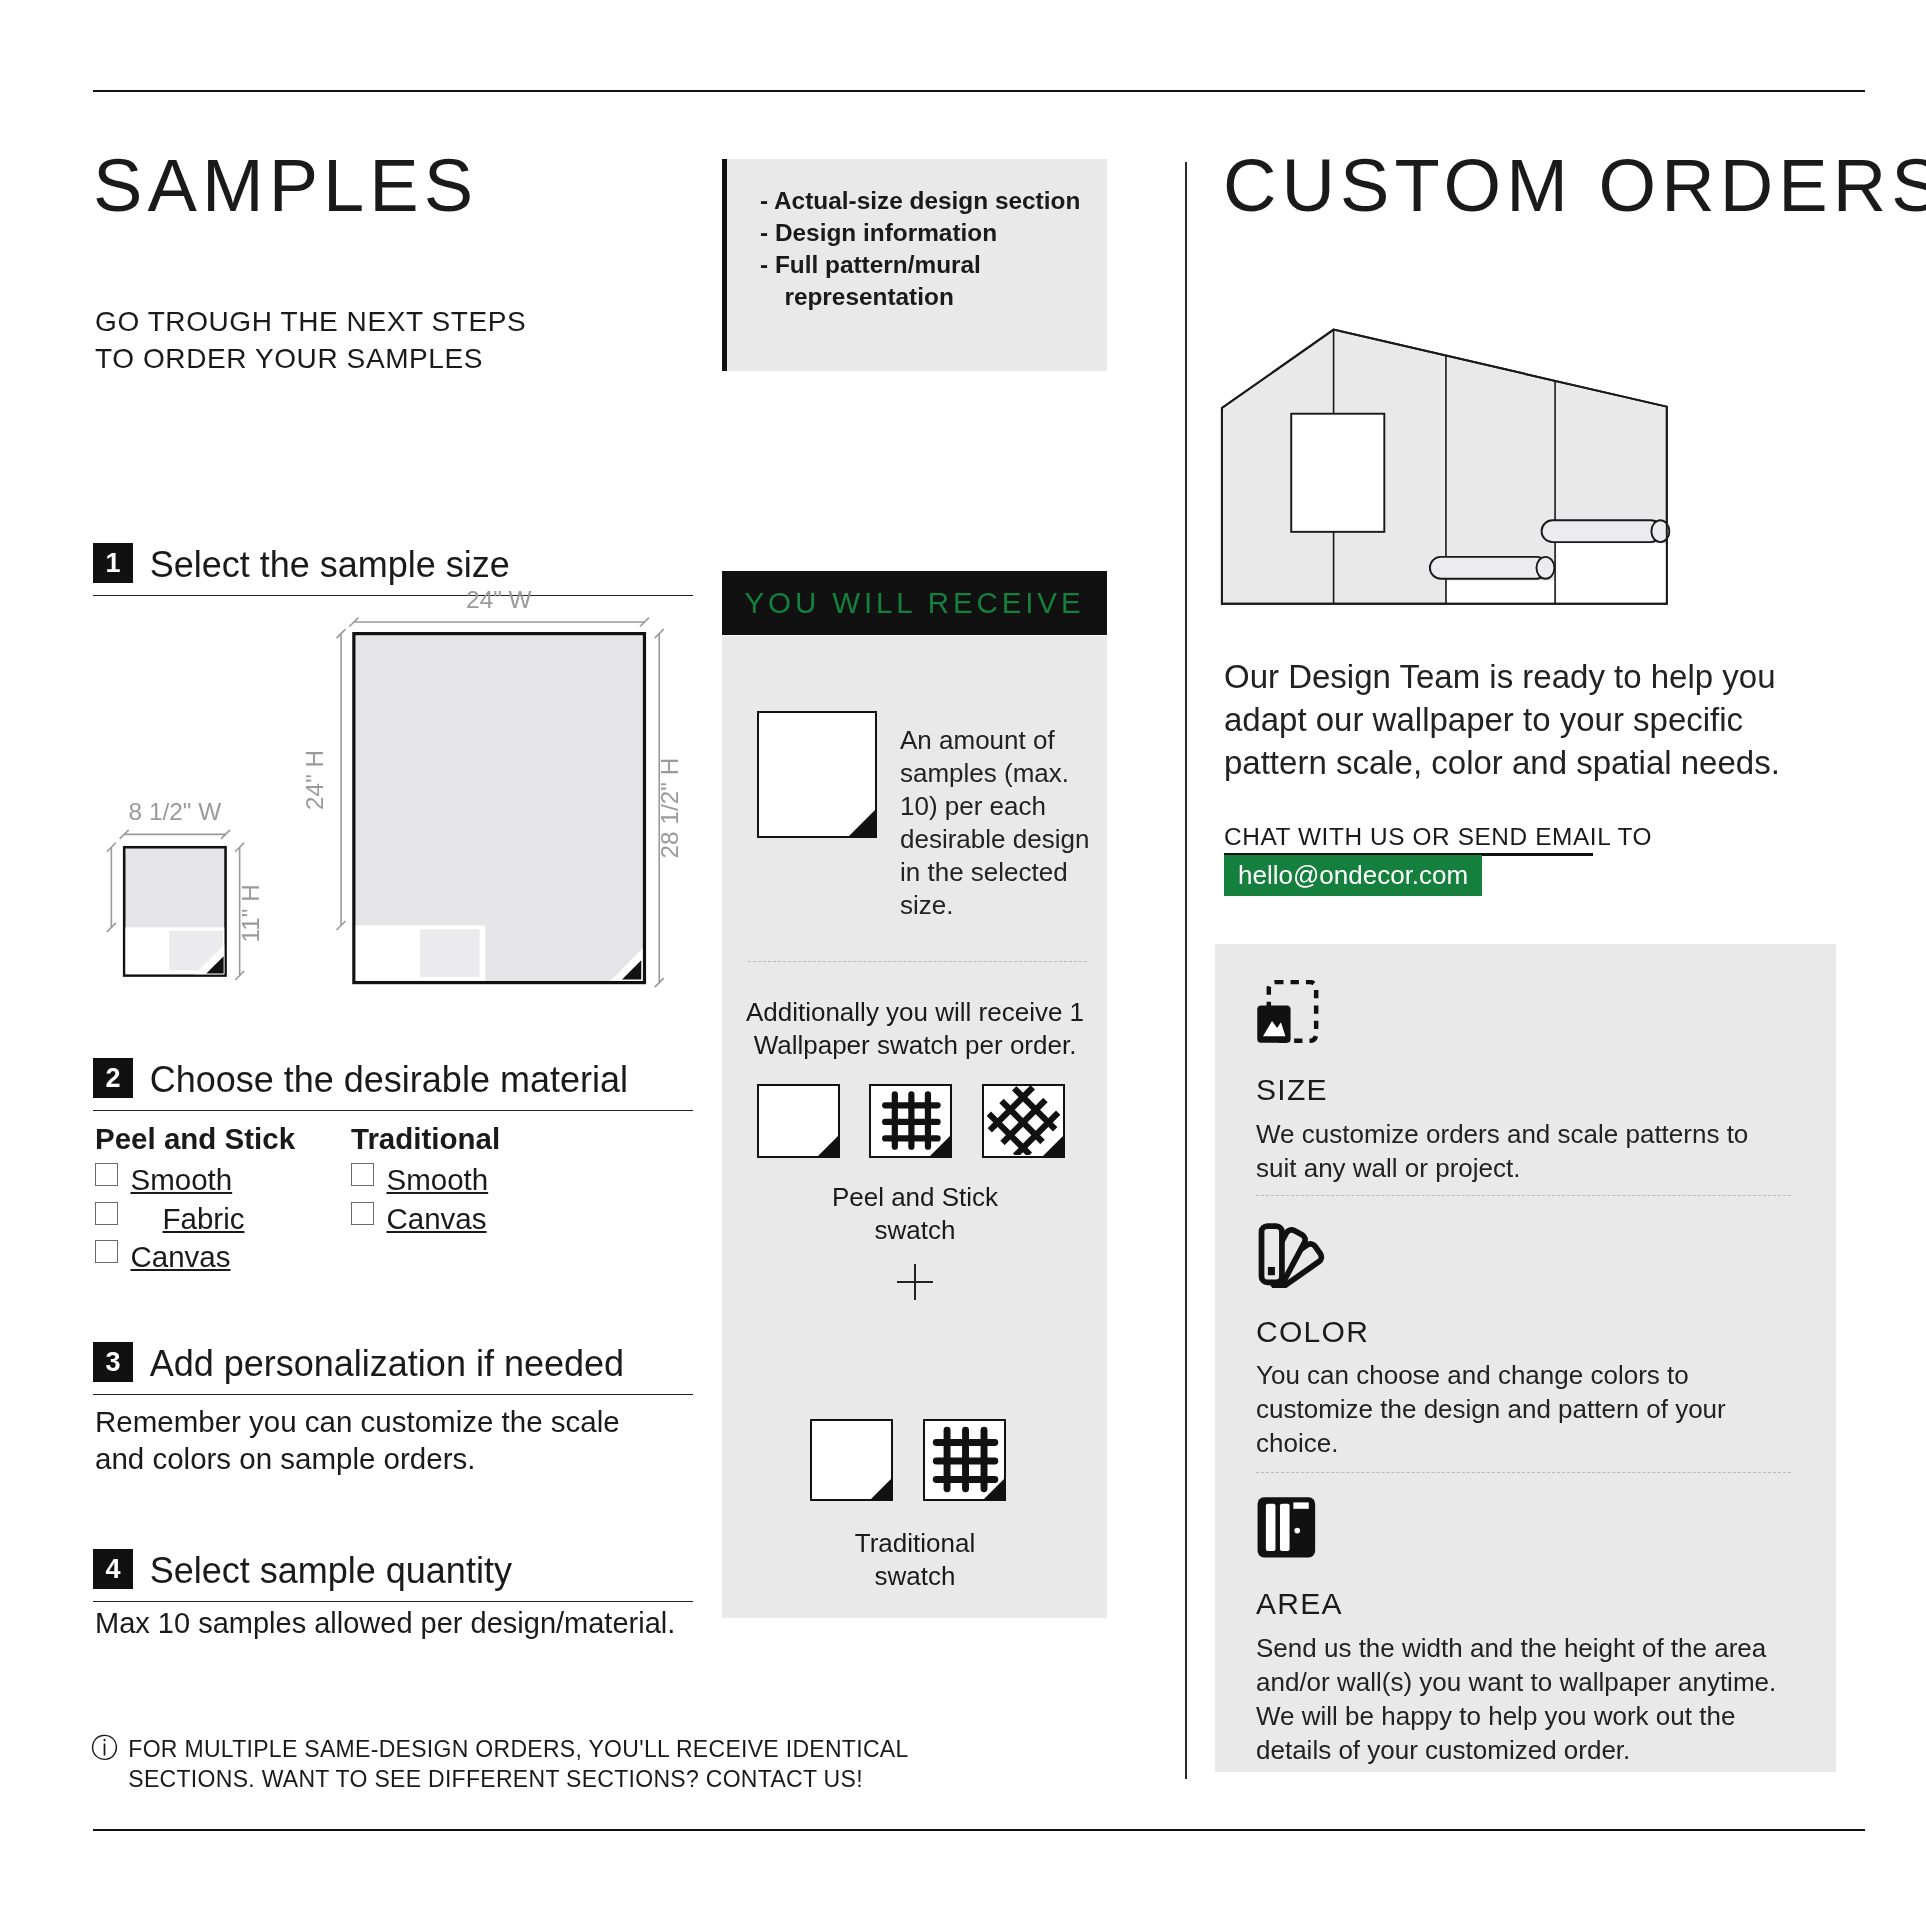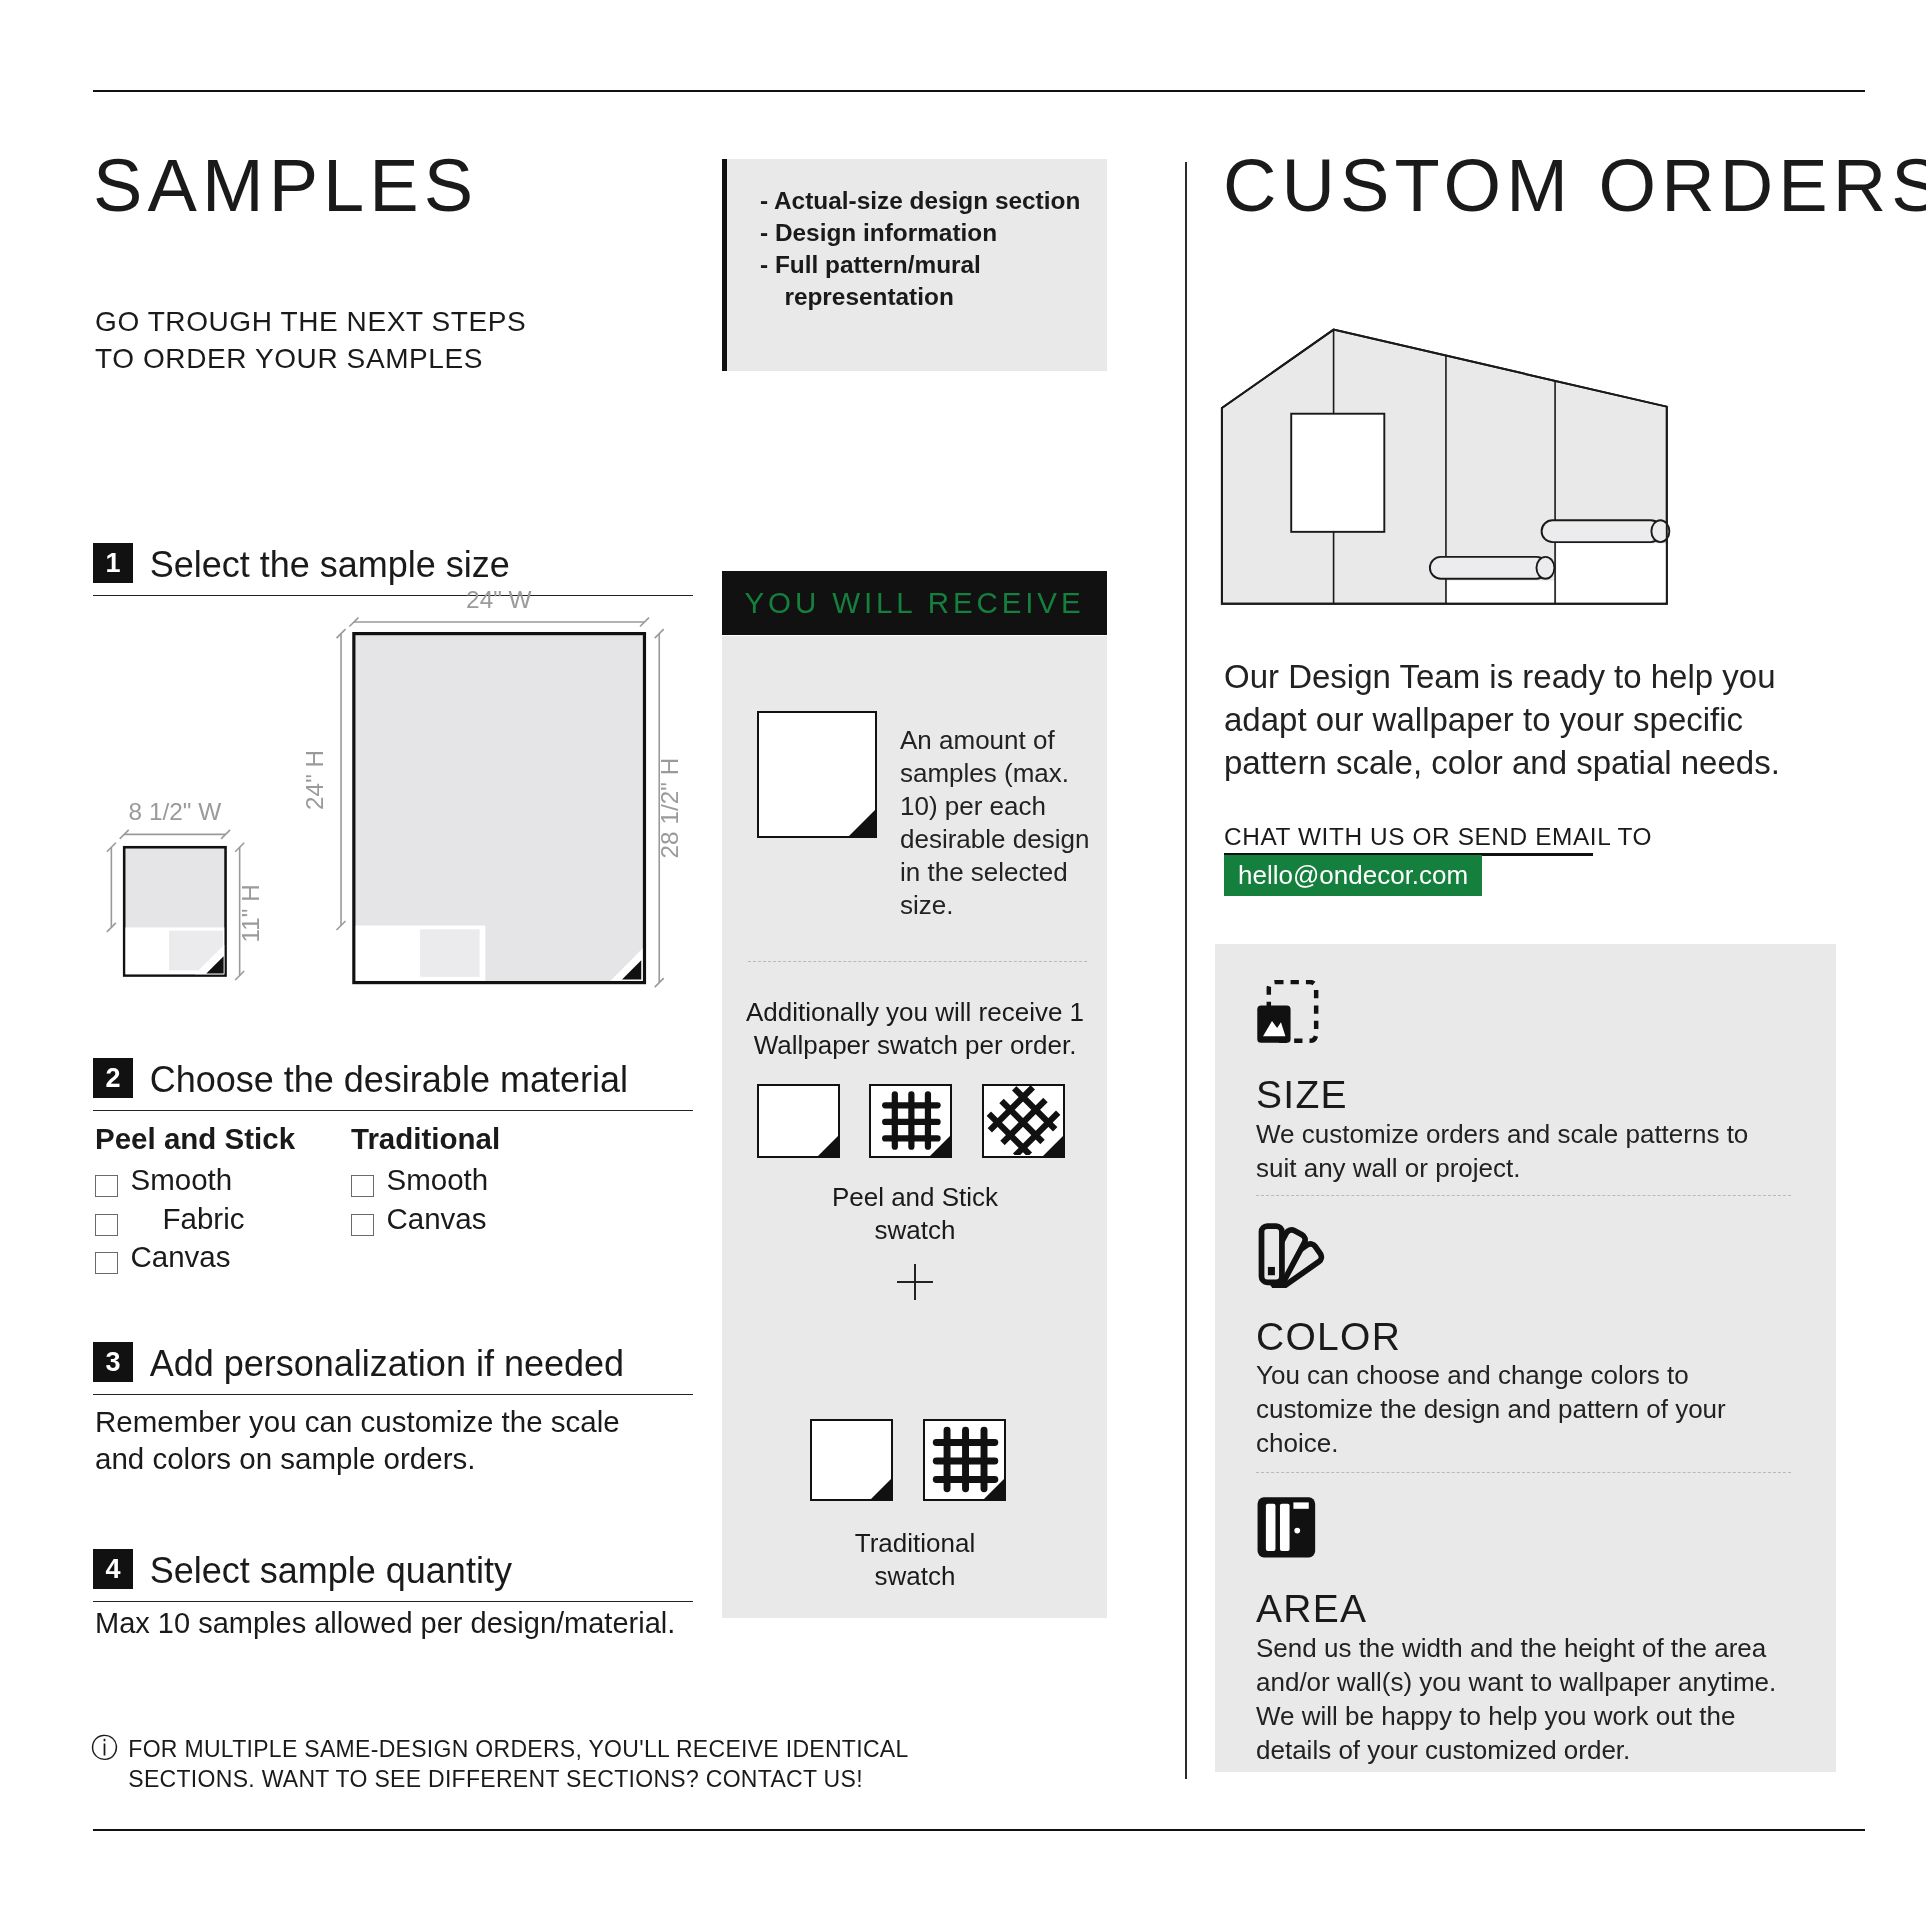--- a/index.html
+++ b/index.html
@@ -13,21 +13,21 @@
                 padding:26px 18px 0 33px;}
   .includes-title{font-size:26px;font-weight:700;margin-bottom:13px;}
   .includes-box ul{list-style:none;margin:0;padding:0;}
   .includes-box li{font-size:24.4px;font-weight:700;line-height:32px;padding-left:1em;text-indent:-1em;}
   .step-header{position:absolute;display:flex;align-items:flex-start;gap:16.7px;width:600px;
                border-bottom:1.9px solid #222;padding-bottom:9px;}
   .step-badge{width:40px;height:40px;background:#111;color:#fff;font-size:27px;font-weight:700;
               display:flex;align-items:center;justify-content:center;flex:0 0 auto;}
   .step-title{font-size:36px;font-weight:300;padding-top:1.3px;color:#1a1a1a;}
   .mat-title{font-size:29.5px;font-weight:700;}
-  .check-row{position:absolute;display:flex;align-items:flex-end;gap:13px;}
+  .check-row{position:absolute;display:flex;align-items:flex-start;gap:13px;text-decoration:underline;}
   .checkbox{width:20.5px;height:20.5px;border:1.3px solid #6a6a6a;background:#fff;flex:0 0 auto;}
   .check-label{font-size:29.5px;font-weight:300;}
   .body-text{font-size:29.5px;font-weight:300;line-height:37px;}
   .footer-note{display:flex;gap:10.3px;align-items:flex-start;}
   .footer-note .glyph{font-size:27px;line-height:29.5px;}
   .footer-note .txt{font-size:23px;font-weight:400;line-height:30px;letter-spacing:0.3px;}
   .bar{background:#111;color:#15803d;display:flex;align-items:center;justify-content:center;
        font-size:29.5px;letter-spacing:3.9px;font-weight:400;}
   .panel{background:#e9e9ea;}
   .receive-text{font-size:26px;font-weight:400;line-height:33px;color:#222;}
@@ -39,21 +39,21 @@
                  border-color:transparent transparent #111 transparent;}
   .page-card{position:absolute;background:#fff;border:2.6px solid #111;box-sizing:border-box;}
   .page-card::after{content:"";position:absolute;right:-0.6px;bottom:-0.6px;width:0;height:0;
                  border-style:solid;border-width:0 0 28px 28px;
                  border-color:transparent transparent #111 transparent;}
   .plus-icon{position:absolute;width:36px;height:36px;}
   .plus-icon::before{content:"";position:absolute;left:0;top:17.3px;width:36px;height:1.9px;background:#222;}
   .plus-icon::after{content:"";position:absolute;left:17.3px;top:0;width:1.9px;height:36px;background:#222;}
   .chat-label{font-size:24.4px;font-weight:400;letter-spacing:0.6px;}
   .email-chip{background:#15803d;color:#fff;font-size:26px;font-weight:400;padding:5.1px 14px;display:inline-block;}
-  .sec-name{font-size:39px;font-weight:400;letter-spacing:1.3px;}
+  .sec-name{font-size:30px;font-weight:400;letter-spacing:1.3px;}
   .sec-text{font-size:26px;font-weight:300;line-height:34px;color:#222;}
   .intro{font-size:33px;font-weight:300;line-height:43px;color:#222;}
 </style>
 </head>
 <body>
 
 <div class="page">
 
   <div class="rule" style="left:93px;top:90px;width:1772px;"></div>
   <div class="rule" style="left:93px;top:1829px;width:1772px;"></div>

